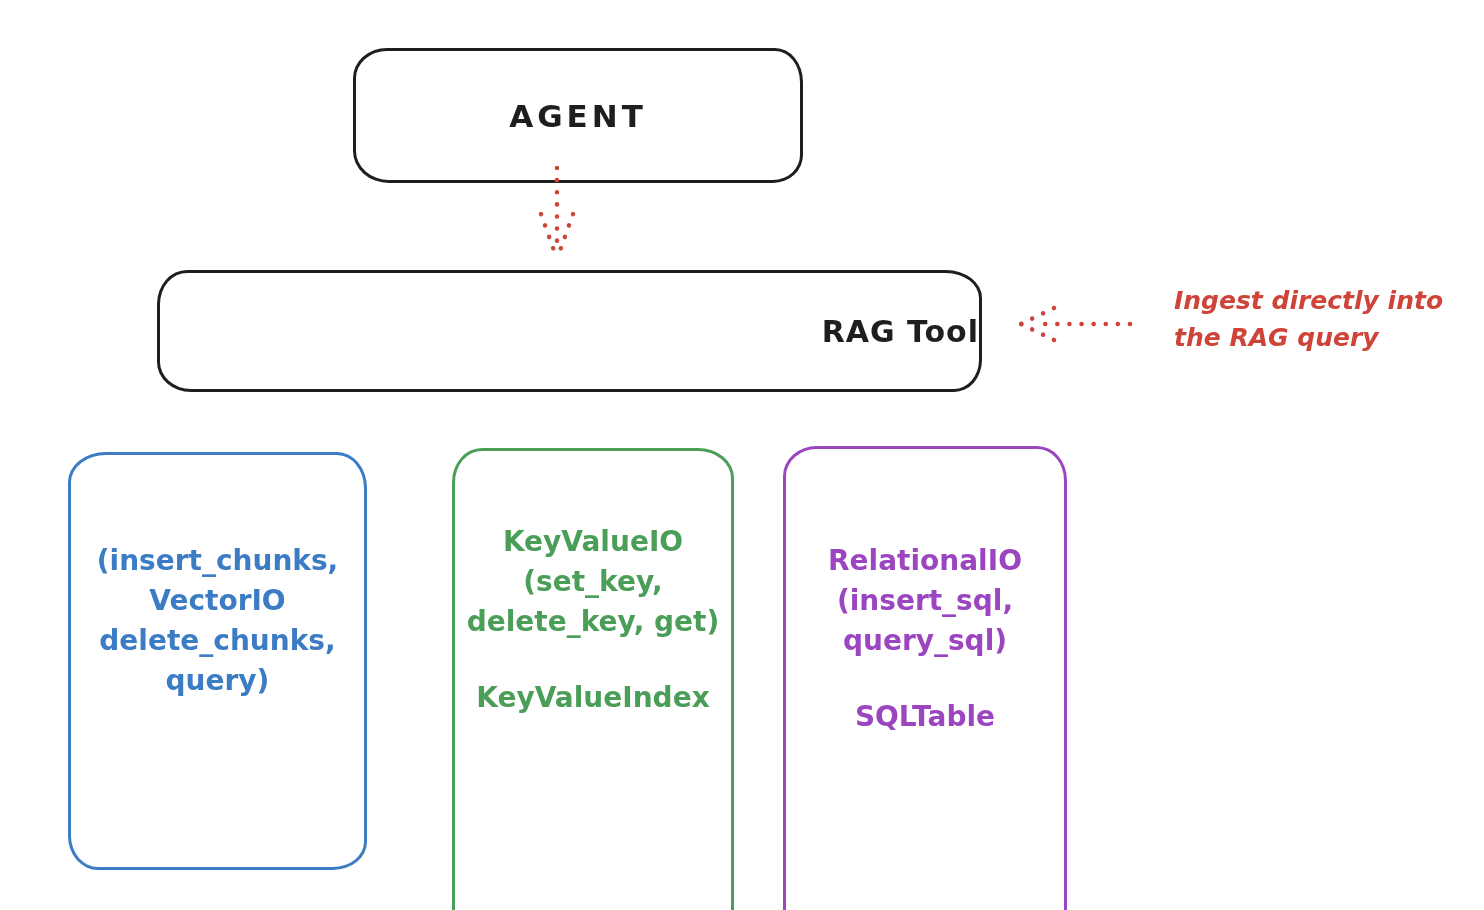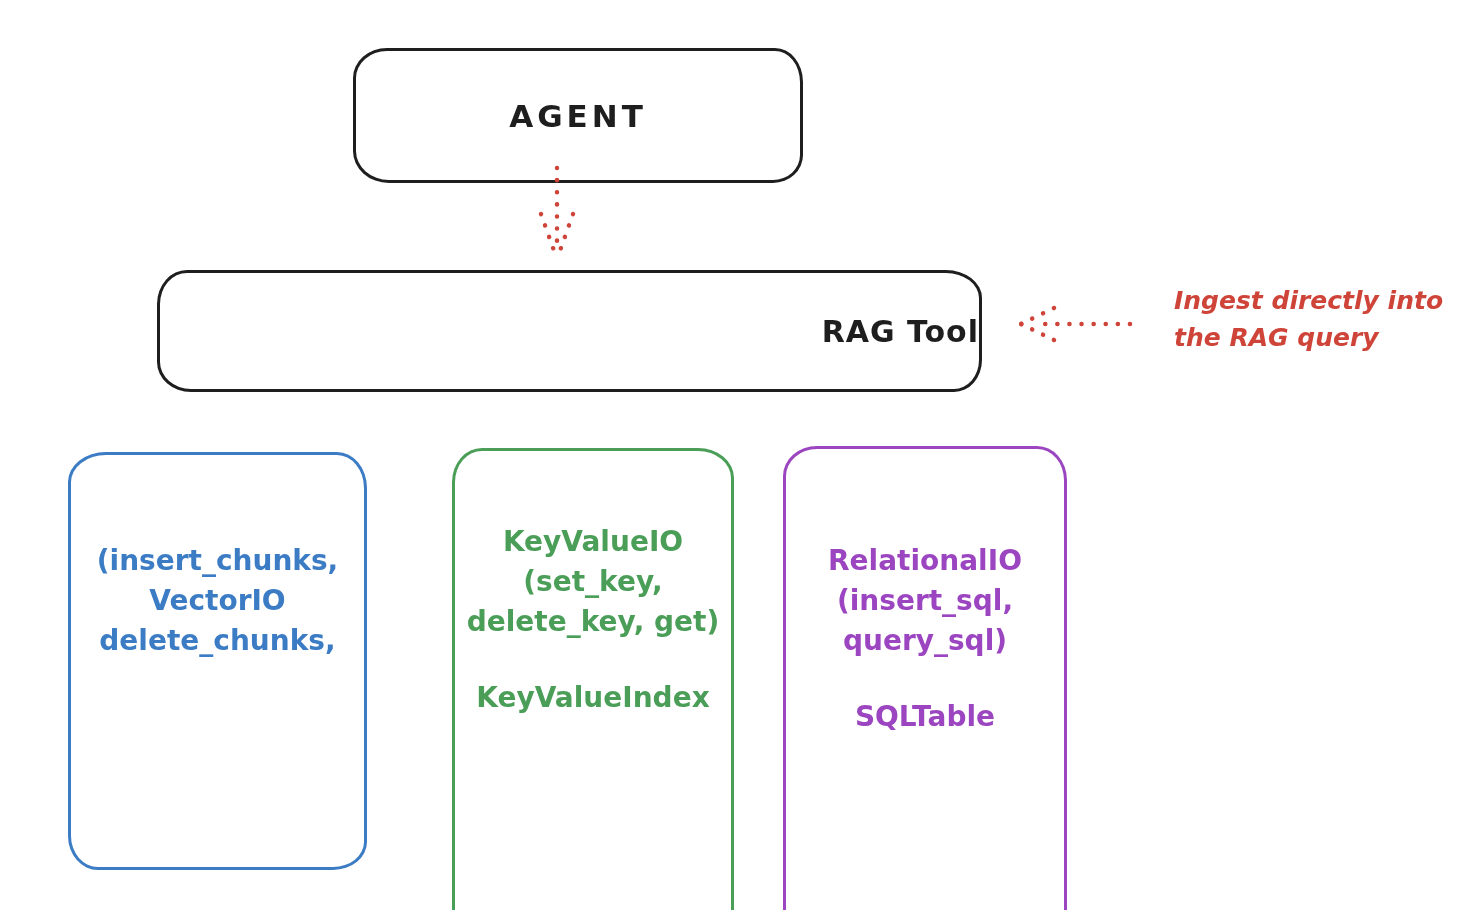--- a/index.html
+++ b/index.html
@@ -118,20 +118,21 @@
 
   <div class="annotation">
     <div>Ingest directly into</div>
     <div>the RAG query</div>
   </div>
 
   <div class="card card-vector">
     <div>(insert_chunks,</div>
     <div>VectorIO</div>
     <div>delete_chunks,</div>
+    <div>query)</div>
   </div>
 
   <div class="card card-keyvalue">
     <div>KeyValueIO</div>
     <div>(set_key,</div>
     <div>delete_key, get)</div>
     <div class="card-index">KeyValueIndex</div>
   </div>
 
   <div class="card card-relational">

